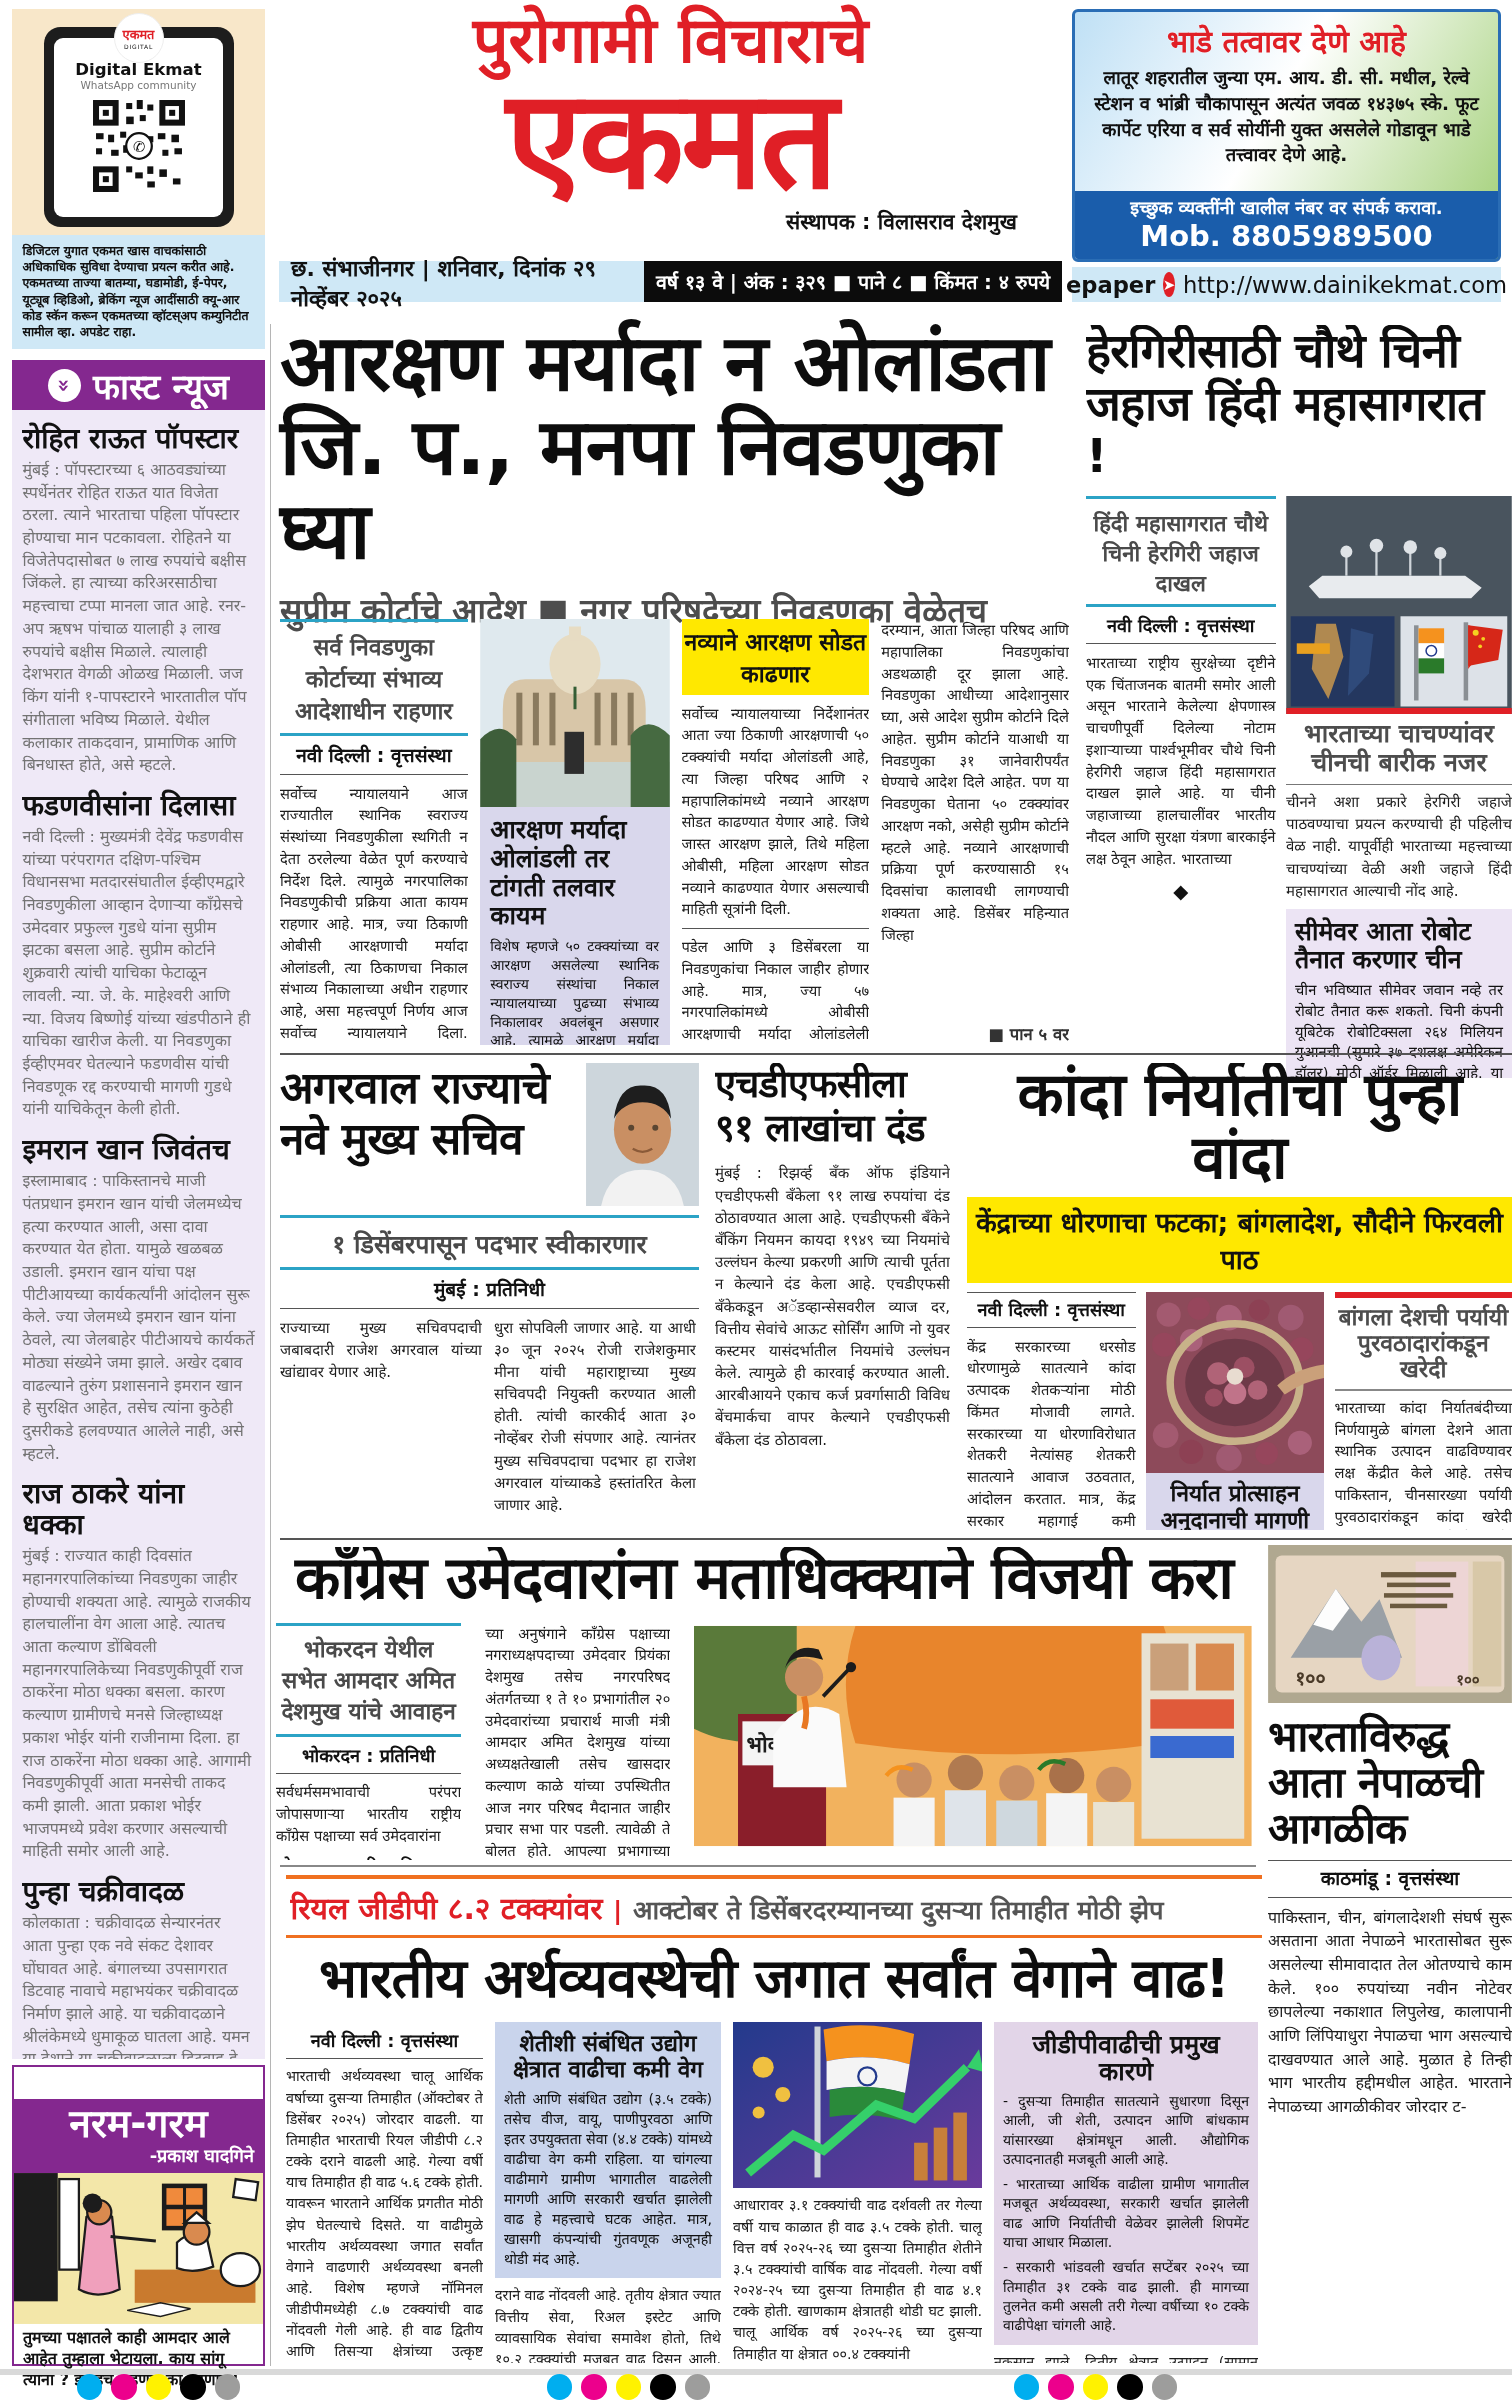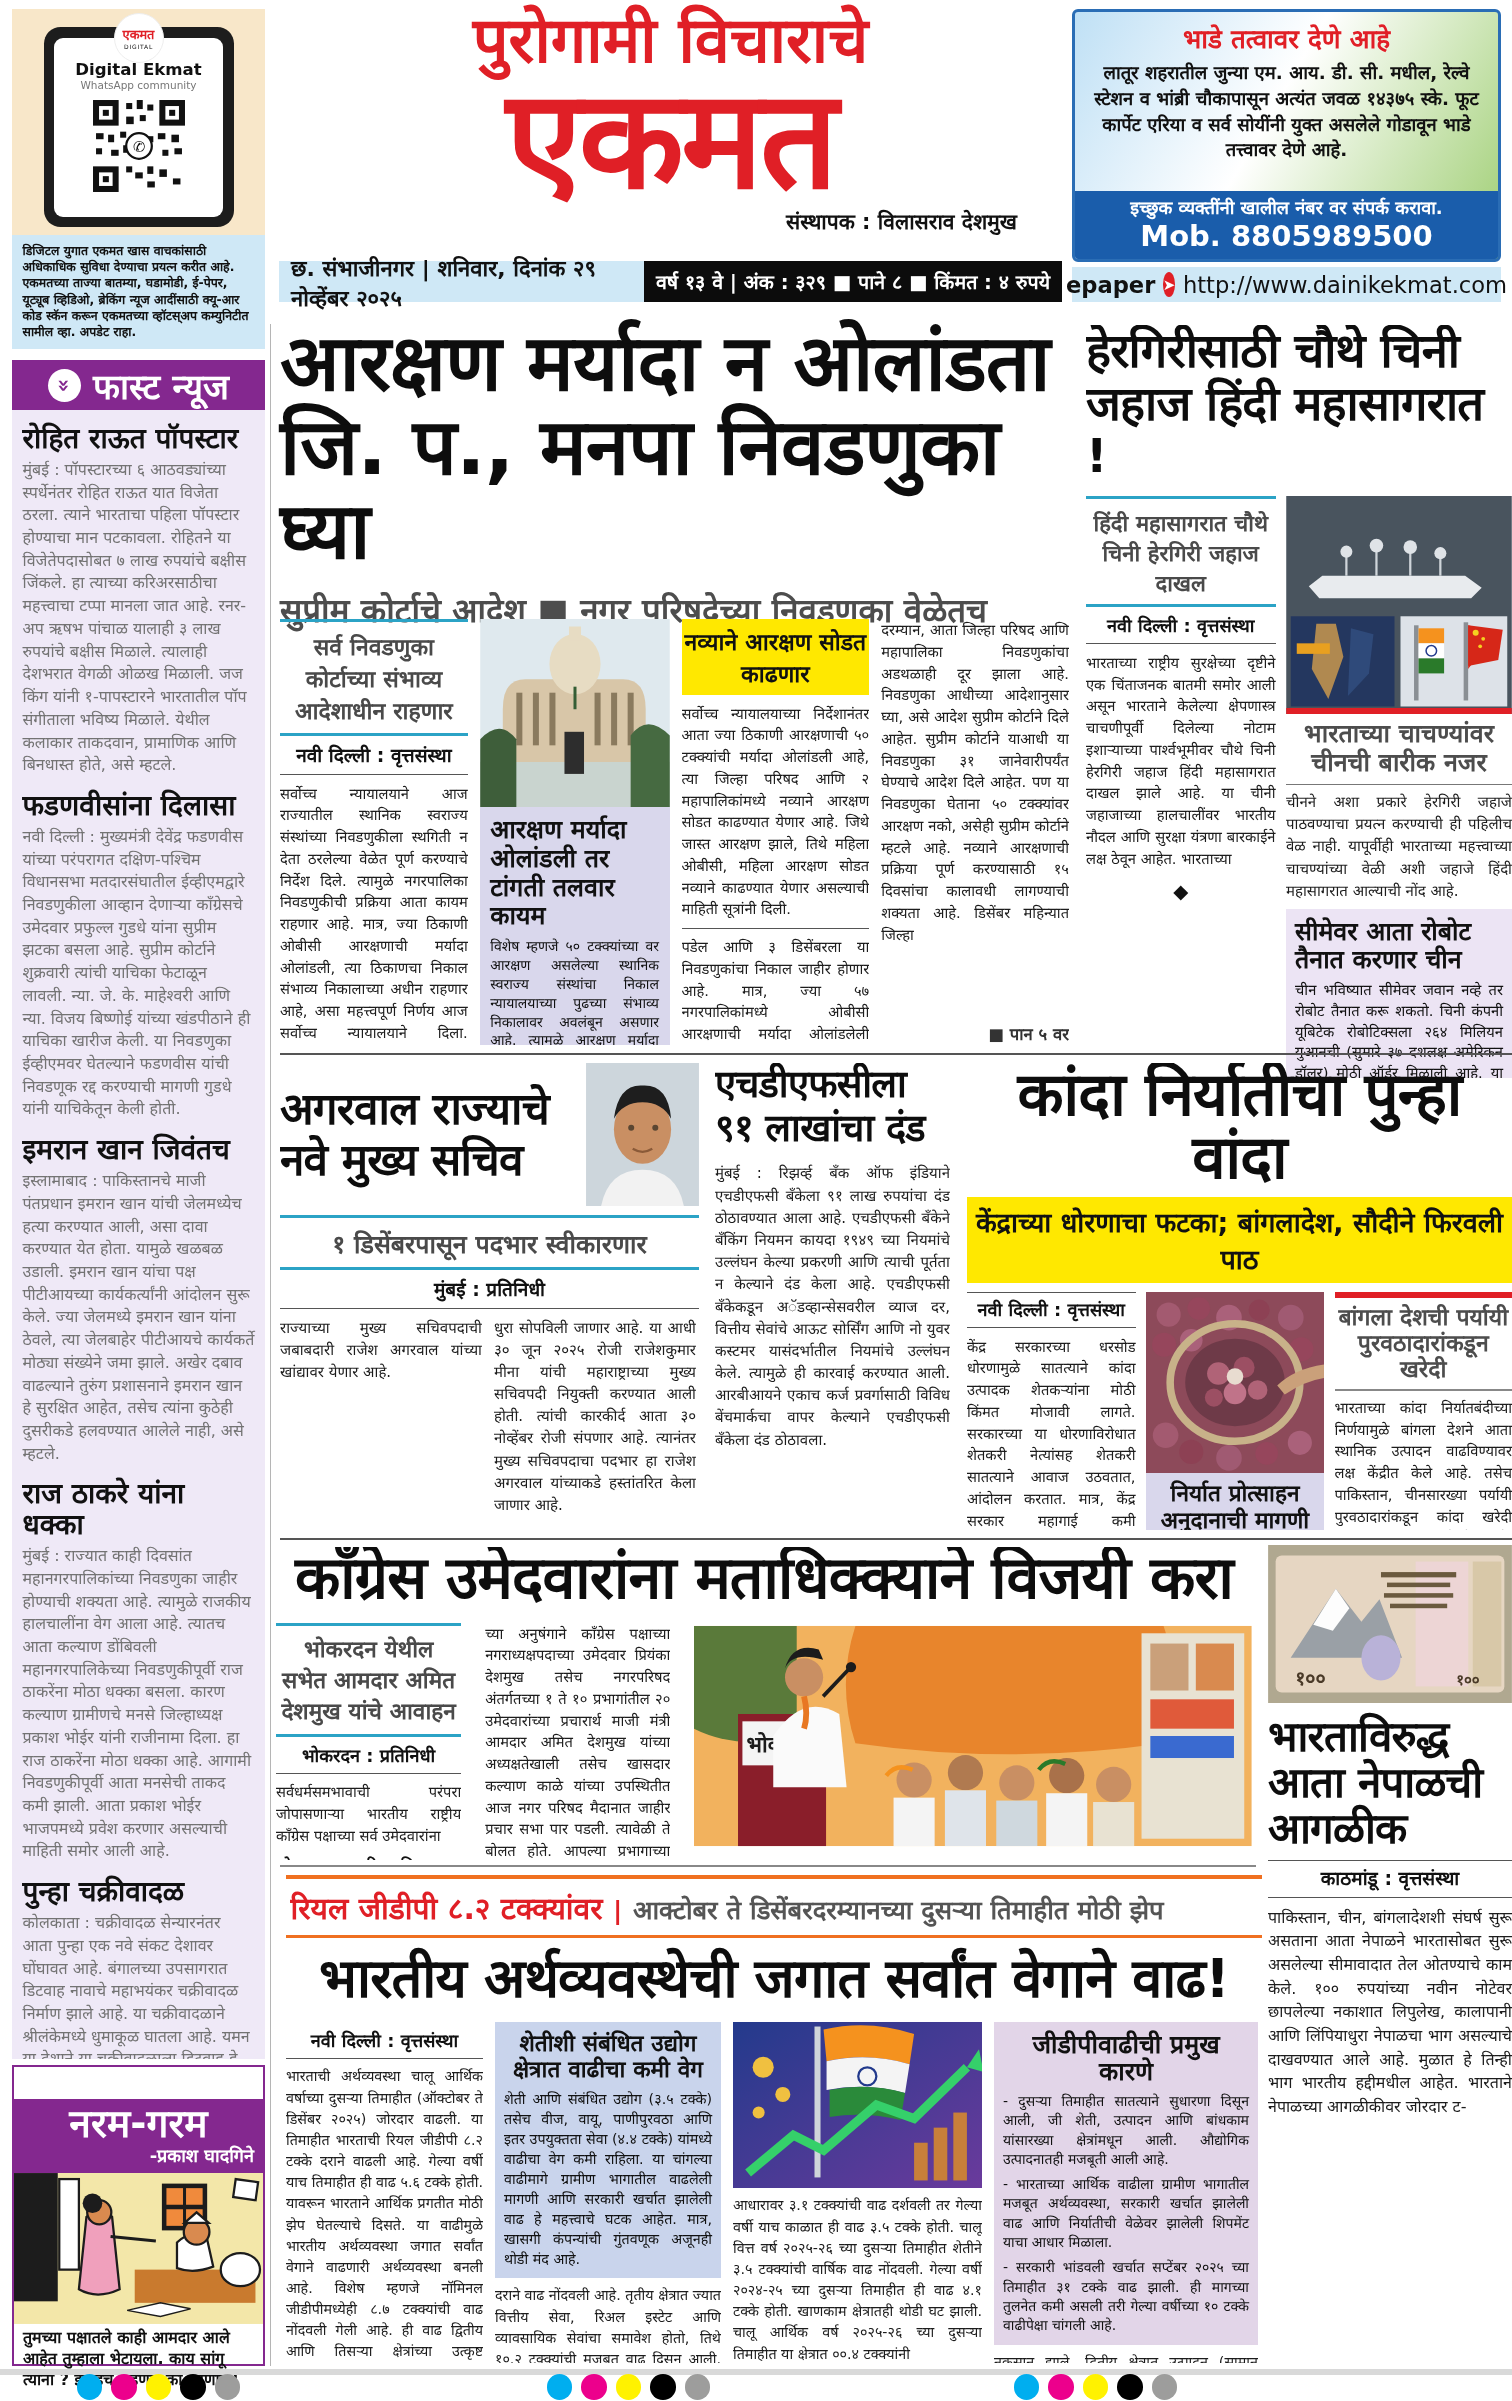--- a/index.html
+++ b/index.html
@@ -86,21 +86,21 @@
     <div style="font-size:137px;font-weight:bold;color:#e01f26;line-height:0.96;letter-spacing:-3px;">एकमत</div>
     <div style="text-align:right;font-size:21px;font-weight:bold;color:#111;margin-top:1.5px;padding-right:45px;">संस्थापक : विलासराव देशमुख</div>
   </div>
 
   <div class="abs" style="left:279px;top:261px;width:783px;height:41px;background:#cfe8f6;display:flex;align-items:center;">
     <div style="flex:1;padding-left:12px;font-size:22px;font-weight:bold;">छ. संभाजीनगर | शनिवार, दिनांक २९ नोव्हेंबर २०२५</div>
     <div style="height:100%;background:#0c0c0c;color:#fff;display:flex;align-items:center;padding:0 12px;font-size:19.6px;font-weight:bold;white-space:nowrap;">वर्ष १३ वे | अंक : ३२९ ■ पाने ८ ■ किंमत : ४ रुपये</div>
   </div>
 
   <div class="abs" style="left:1072px;top:9px;width:429px;height:253px;border:3px solid #2a6db5;border-radius:6px;box-sizing:border-box;background:linear-gradient(120deg,#bfe0f5 0%,#ffffff 45%,#9fce73 100%);overflow:hidden;">
-    <div style="text-align:center;font-size:26px;font-weight:bold;color:#e01f26;margin-top:7.5px;text-shadow:0 0 1.5px #fff;">भाडे तत्वावर देणे आहे</div>
+    <div style="text-align:center;font-size:30px;font-weight:bold;color:#e01f26;margin-top:7.5px;text-shadow:0 0 1.5px #fff;">भाडे तत्वावर देणे आहे</div>
     <div style="padding:4.5px 16.6px 0 16.6px;text-align:center;font-size:18.4px;font-weight:bold;line-height:1.4;color:#111;">लातूर शहरातील जुन्या एम. आय. डी. सी. मधील, रेल्वे स्टेशन व भांब्री चौकापासून अत्यंत जवळ १४३७५ स्के. फूट कार्पेट एरिया व सर्व सोयींनी युक्त असलेले गोडावून भाडे तत्त्वावर देणे आहे.</div>
     <div style="position:absolute;left:0;bottom:0;width:100%;background:#1a5dab;color:#fff;text-align:center;padding:4.5px 0 6px 0;">
       <div style="font-size:18px;font-weight:bold;">इच्छुक व्यक्तींनी खालील नंबर वर संपर्क करावा.</div>
       <div style="font-size:29px;font-weight:bold;">Mob. 8805989500</div>
     </div>
   </div>
 
   <div class="abs" style="left:1072px;top:267px;width:429px;height:35px;background:#cfe8f6;display:flex;align-items:center;justify-content:center;font-size:22.6px;">
     <span style="font-weight:bold;margin-right:7.5px;">epaper</span>
     <span style="width:25.6px;height:25.6px;border-radius:50%;background:#e01f26;color:#fff;display:inline-flex;align-items:center;justify-content:center;font-size:15px;margin-right:7.5px;">➤</span>
@@ -270,21 +270,21 @@
           <div style="font-size:14.7px;line-height:1.4;margin-top:6px;text-align:justify;">चीन भविष्यात सीमेवर जवान नव्हे तर रोबोट तैनात करू शकतो. चिनी कंपनी यूबिटेक रोबोटिक्सला २६४ मिलियन युआनची (सुमारे ३७ दशलक्ष अमेरिकन डॉलर) मोठी ऑर्डर मिळाली आहे. या अंतर्गत कंपनी गुआंग्शी प्रांताच्या बॉर्डर चेकपोस्टवर मानवासारखे रोबोट तैनात करणार आहे.</div>
         </div>
 
       </div>
     </div>
   </div>
 
   <div class="abs" style="left:280px;top:1053px;width:1232px;height:1.5px;background:#555;"></div>
 
   <div class="abs" style="left:280px;top:1063px;width:419px;height:467px;overflow:hidden;">
-    <div style="display:flex;gap:21px;align-items:center;">
+    <div style="display:flex;gap:21px;">
       <div class="hl" style="font-size:44px;line-height:1.15;flex:1;">अगरवाल राज्याचे नवे मुख्य सचिव</div>
       <svg viewBox="0 0 150 190" width="113" height="143">
         <rect width="150" height="190" fill="#cdd6dc"></rect>
         <ellipse cx="75" cy="88" rx="38" ry="46" fill="#c98f63"></ellipse>
         <path d="M37 74 q6 -46 38 -44 q34 -2 38 44 q-12 -22 -38 -22 q-26 0 -38 22z" fill="#1e1e1e"></path>
         <path d="M20 190 q10 -48 55 -48 q45 0 55 48 z" fill="#f2f2f2"></path>
         <g fill="#5a4632">
             <circle cx="60" cy="86" r="4"></circle>
             <circle cx="92" cy="86" r="4"></circle>
           </g>

